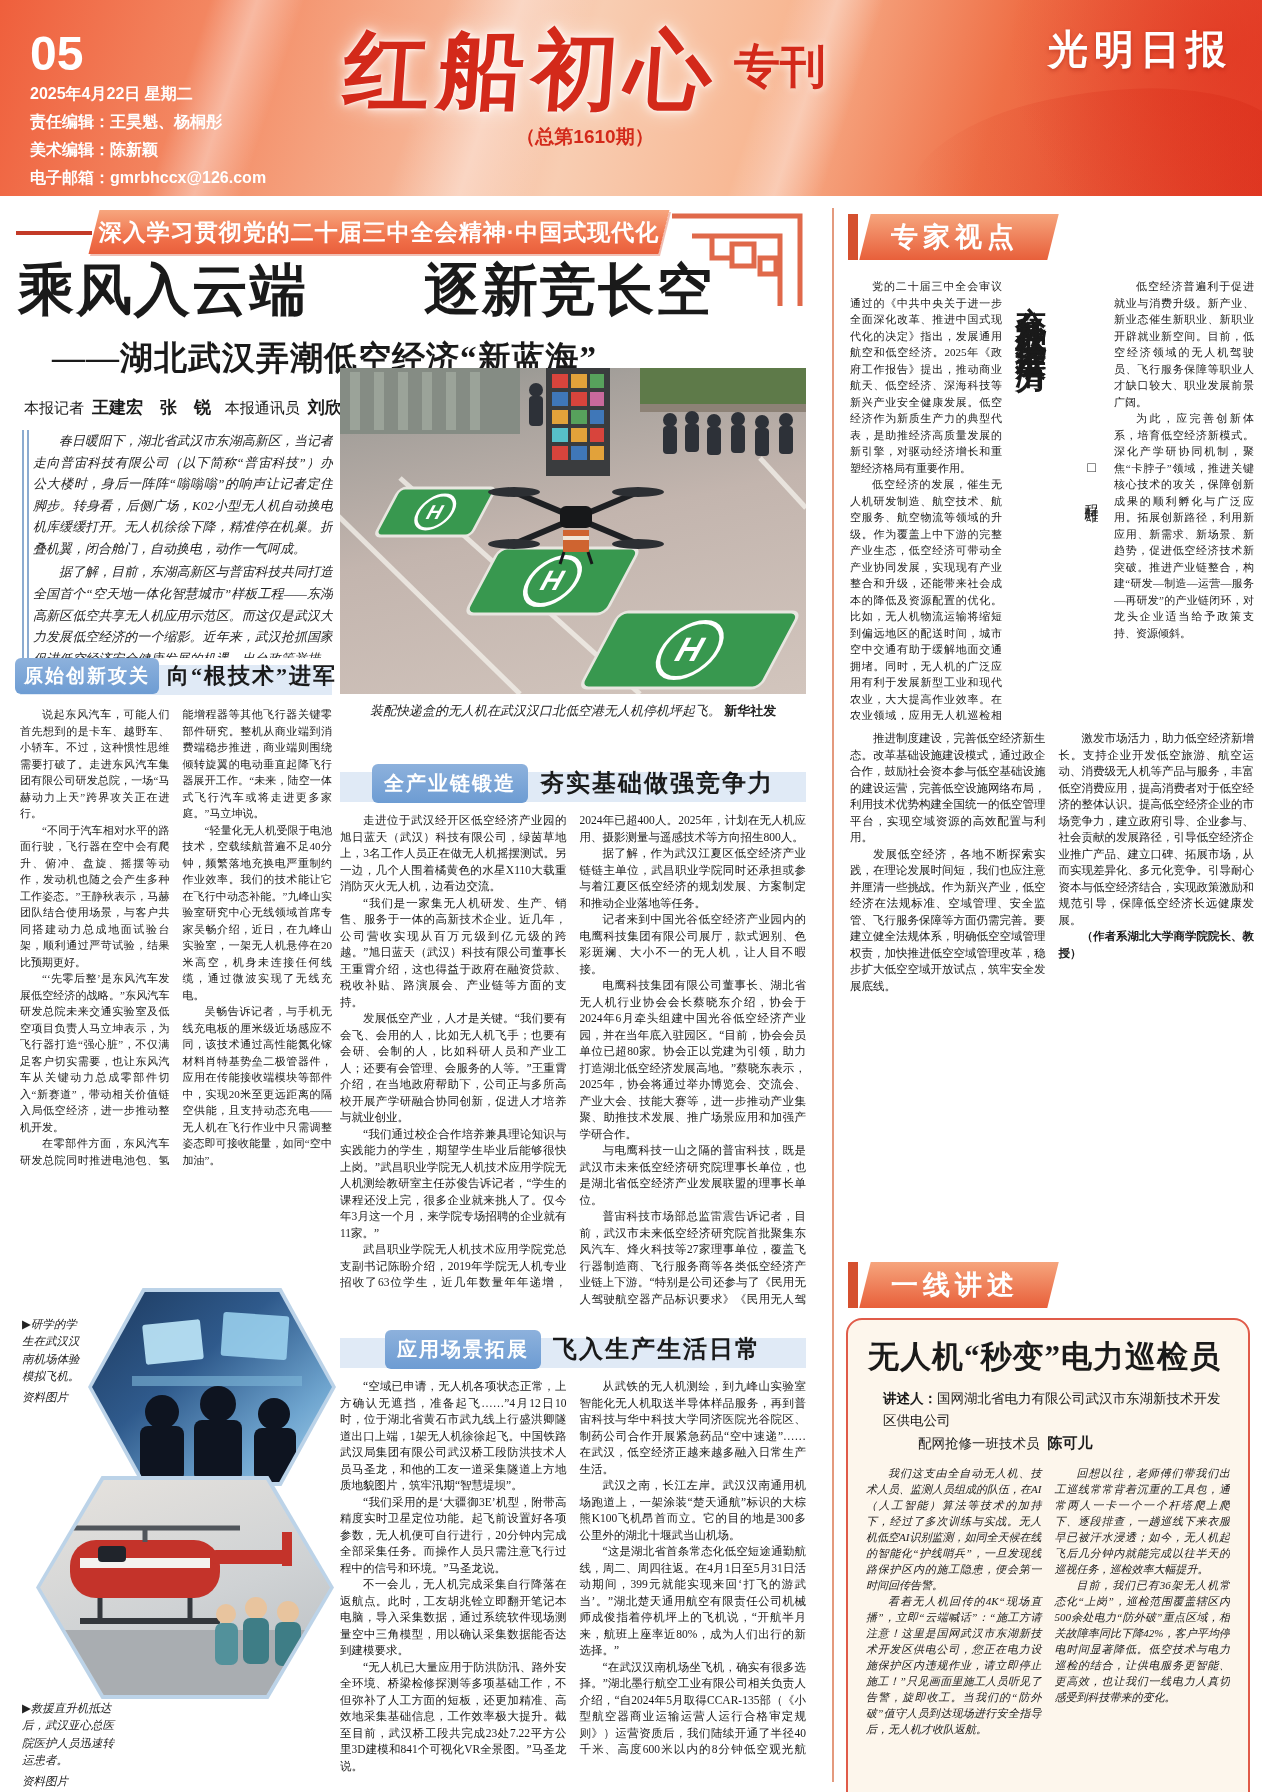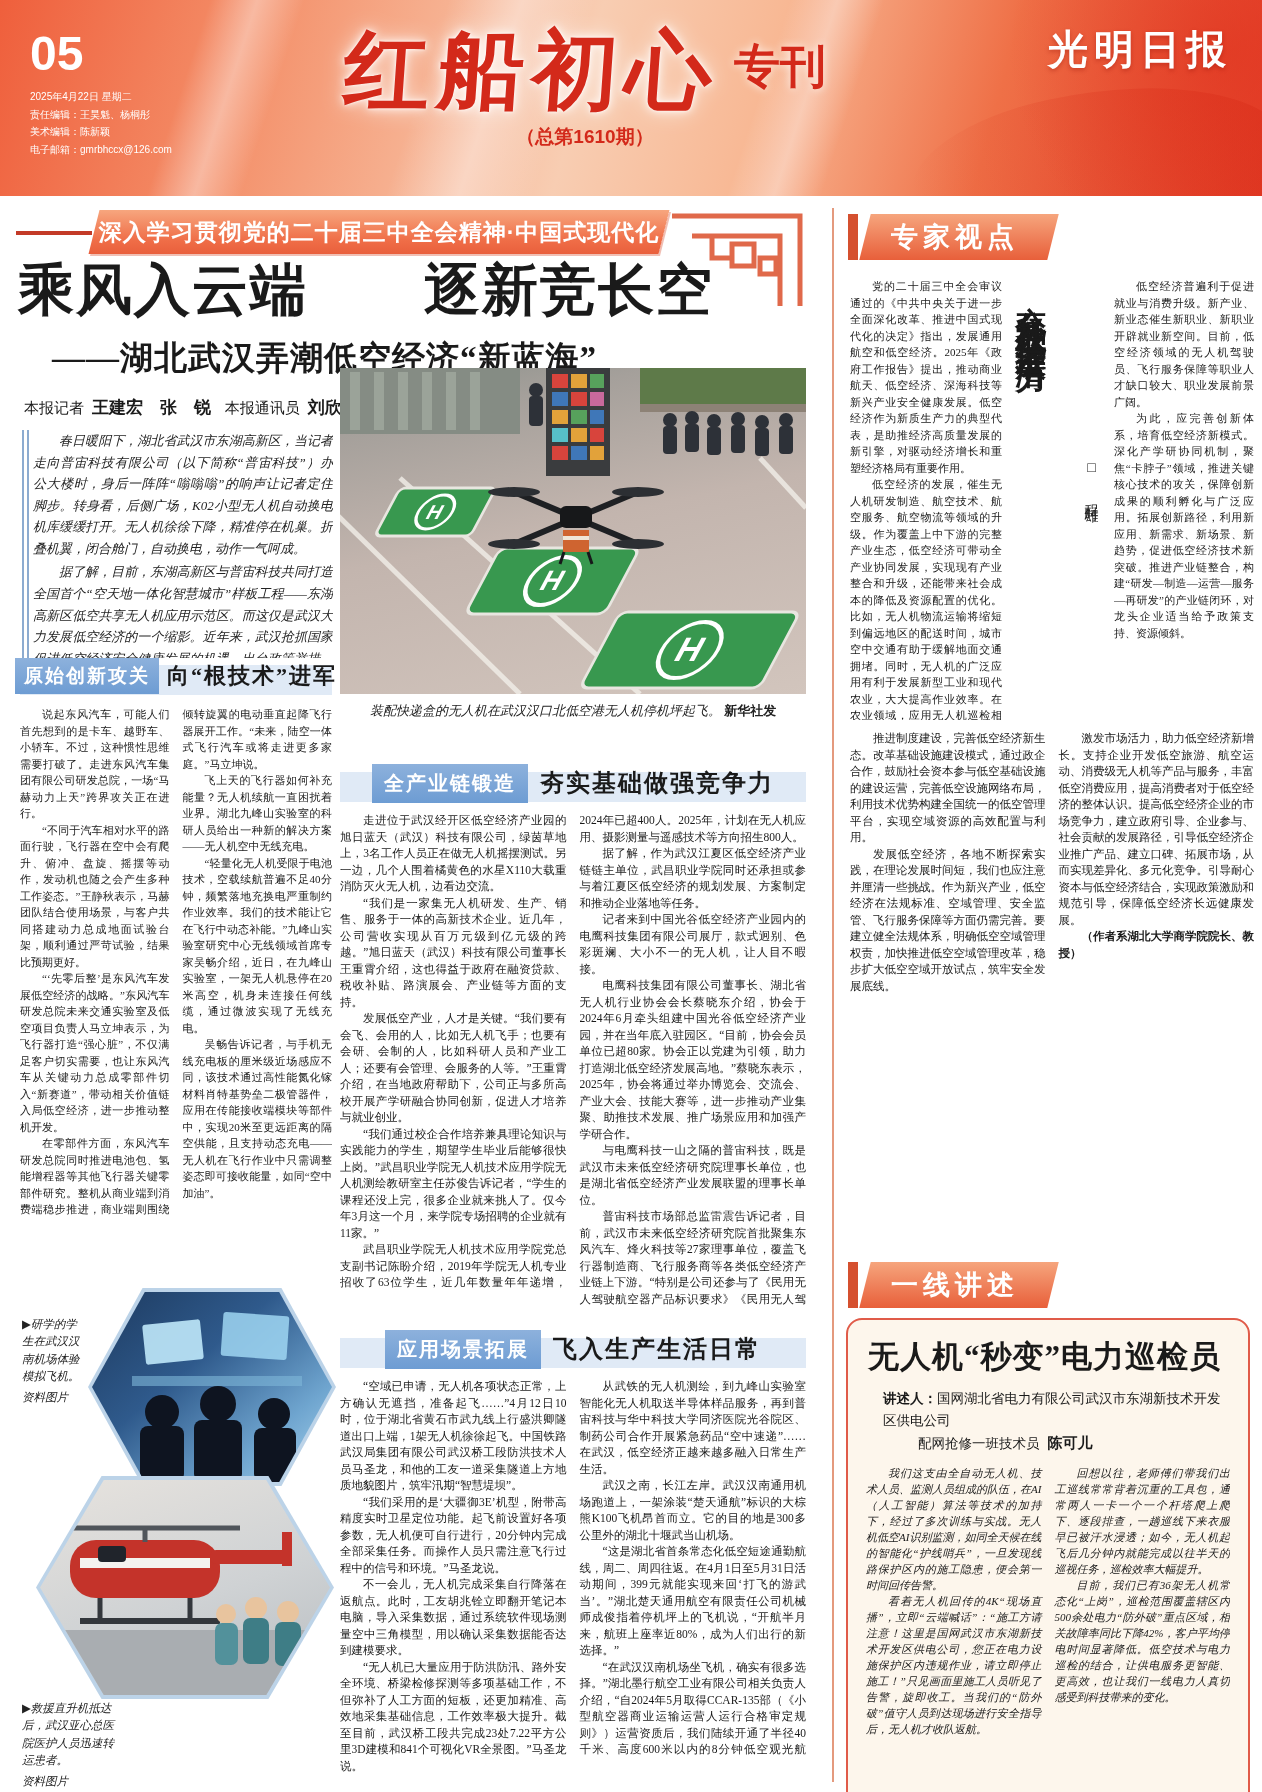--- a/index.html
+++ b/index.html
@@ -8,21 +8,21 @@
   
   #hdr{position:absolute;left:0;top:0;width:1262px;height:196px;
        background:linear-gradient(105deg,#ef5f3c 0%,#f4906a 20%,#f8cdb2 46%,#f8b894 60%,#ef7047 78%,#e5402a 100%);overflow:hidden;}
   .ray{position:absolute;top:-60px;height:320px;width:90px;background:linear-gradient(90deg,transparent,rgba(255,255,255,.38),transparent);transform:rotate(18deg);}
   .ribbon{position:absolute;right:-90px;top:-40px;width:420px;height:300px;border-radius:50%;
           background:radial-gradient(circle at 70% 30%,rgba(222,48,28,.55),rgba(222,48,28,0) 60%);}
   .ribbon2{position:absolute;right:-30px;top:90px;width:380px;height:160px;transform:rotate(-12deg);
            background:linear-gradient(90deg,rgba(224,60,34,0),rgba(216,44,24,.45));border-radius:40% 60% 30% 60%;}
   #pagecol{position:absolute;left:30px;top:30px;color:#fff;}
   #pagenum{font-size:48px;font-weight:bold;font-family:"Liberation Sans","DejaVu Sans",sans-serif;line-height:1;}
-  #pageinfo{margin-top:10px;font-size:10px;line-height:1.75;font-family:"Liberation Sans","DejaVu Sans",sans-serif;font-weight:normal;}
+  #pageinfo{margin-top:2px;font-size:16px;line-height:1.75;font-family:"Liberation Sans","DejaVu Sans",sans-serif;font-weight:bold;}
   #mast{position:absolute;left:295px;top:28px;width:580px;text-align:center;}
   #mast-title{font-size:86px;font-weight:900;color:#d3291a;letter-spacing:8px;line-height:1;display:inline-block;
               text-shadow:0 0 3px #fff,0 0 10px rgba(255,255,255,.95),0 0 22px rgba(255,255,255,.8);transform:skewX(-4deg);}
   #mast-suffix{font-size:46px;font-weight:900;color:#d3291a;font-family:"Liberation Sans","DejaVu Sans",sans-serif;
                display:inline-block;margin-left:14px;vertical-align:18px;text-shadow:0 0 8px rgba(255,255,255,.9);}
   #issue{margin-top:10px;font-size:19px;color:#d3291a;font-family:"Liberation Sans","DejaVu Sans",sans-serif;font-weight:bold;}
   #logo{position:absolute;right:30px;top:22px;color:#fff;font-size:40px;font-weight:900;letter-spacing:6px;
         text-shadow:0 2px 4px rgba(150,20,10,.4);}
   
   #kickline{position:absolute;left:16px;top:231px;width:76px;height:4px;background:#c33a27;}
@@ -43,21 +43,21 @@
   
   #mainphoto{position:absolute;left:340px;top:368px;width:466px;height:326px;overflow:hidden;
              background:linear-gradient(168deg,#8e928c 0%,#a5a09b 16%,#c3b5ae 48%,#d2c5bd 100%);}
   #photocap{position:absolute;left:340px;top:702px;width:466px;text-align:center;font-size:13px;font-style:italic;color:#222;}
   #photocap b{font-style:normal;}
   
   .sechead{position:absolute;height:42px;}
   .sechead .strip{position:absolute;left:0;right:0;bottom:2px;height:30px;background:#e0eaf6;}
   .sechead .inner{position:relative;display:flex;align-items:center;justify-content:center;height:42px;}
   .sectag{background:linear-gradient(180deg,#8db1dc,#6d9cd3);color:#fff;font-family:Liberation Mono, monospace;
-          font-weight:bold;font-size:20px;padding:6px 12px;letter-spacing:2px;white-space:nowrap;}
+          font-weight:bold;font-size:20px;padding:6px 12px;letter-spacing:2px;white-space:nowrap;border-radius:6px;}
   .sectitle{font-size:24px;font-weight:900;letter-spacing:2px;margin-left:12px;white-space:nowrap;}
   
   .cols2{column-count:2;column-gap:13px;font-size:11px;line-height:16.5px;text-align:justify;overflow:hidden;}
   .cols2 p,.colsA p{margin:0;text-indent:2em;}
   .para{margin:0;text-indent:2em;}
   .attr{font-weight:bold;text-indent:2em;margin:0;}
   #sec1text{position:absolute;left:20px;top:706px;width:312px;height:578px;}
   #sec2text{position:absolute;left:340px;top:812px;width:466px;height:504px;font-size:11.5px;}
   #sec3text{position:absolute;left:340px;top:1378px;width:466px;height:402px;font-size:11.5px;}
   
@@ -245,21 +245,20 @@
     <div class="inner">
       <span class="sectag" style="font-size:19px;padding:5px 9px;">原始创新攻关</span>
       <span class="sectitle" style="font-size:22px;margin-left:8px;">向“根技术”进军</span>
     </div>
   </div>
   <div id="sec1text" class="cols2">
       <p class="para">说起东风汽车，可能人们首先想到的是卡车、越野车、小轿车。不过，这种惯性思维需要打破了。走进东风汽车集团有限公司研发总院，一场“马赫动力上天”跨界攻关正在进行。</p>
       <p class="para">“不同于汽车相对水平的路面行驶，飞行器在空中会有爬升、俯冲、盘旋、摇摆等动作，发动机也随之会产生多种工作姿态。”王静秋表示，马赫团队结合使用场景，与客户共同搭建动力总成地面试验台架，顺利通过严苛试验，结果比预期更好。</p>
       <p class="para">“‘先零后整’是东风汽车发展低空经济的战略。”东风汽车研发总院未来交通实验室及低空项目负责人马立坤表示，为飞行器打造“强心脏”，不仅满足客户切实需要，也让东风汽车从关键动力总成零部件切入“新赛道”，带动相关价值链入局低空经济，进一步推动整机开发。</p>
       <p class="para">在零部件方面，东风汽车研发总院同时推进电池包、氢能增程器等其他飞行器关键零部件研究。整机从商业端到消费端稳步推进，商业端则围绕倾转旋翼的电动垂直起降飞行器展开工作。“未来，陆空一体式飞行汽车或将走进更多家庭。”马立坤说。</p>
-      <p class="para">飞上天的飞行器如何补充能量？无人机续航一直困扰着业界。湖北九峰山实验室的科研人员给出一种新的解决方案——无人机空中无线充电。</p>
       <p class="para">“轻量化无人机受限于电池技术，空载续航普遍不足40分钟，频繁落地充换电严重制约作业效率。我们的技术能让它在飞行中动态补能。”九峰山实验室研究中心无线领域首席专家吴畅介绍，近日，在九峰山实验室，一架无人机悬停在20米高空，机身未连接任何线缆，通过微波实现了无线充电。</p>
       <p class="para">吴畅告诉记者，与手机无线充电板的厘米级近场感应不同，该技术通过高性能氮化镓材料肖特基势垒二极管器件，应用在传能接收端模块等部件中，实现20米至更远距离的隔空供能，且支持动态充电——无人机在飞行作业中只需调整姿态即可接收能量，如同“空中加油”。</p>
     </div>
 
   <div class="sidecap" style="left:22px;top:1316px;width:66px;">
     <div>▶研学的学生在武汉汉南机场体验模拟飞机。</div>
     <div class="credit">资料图片</div>
   </div>
   <div class="hexframe" style="left:88px;top:1288px;width:248px;height:198px;"></div>
   <div class="hex" style="left:92px;top:1292px;width:240px;height:190px;background:linear-gradient(140deg,#1d3a5f 0%,#2f5a8c 40%,#6fa5cf 75%,#a8d4ef 100%);">

